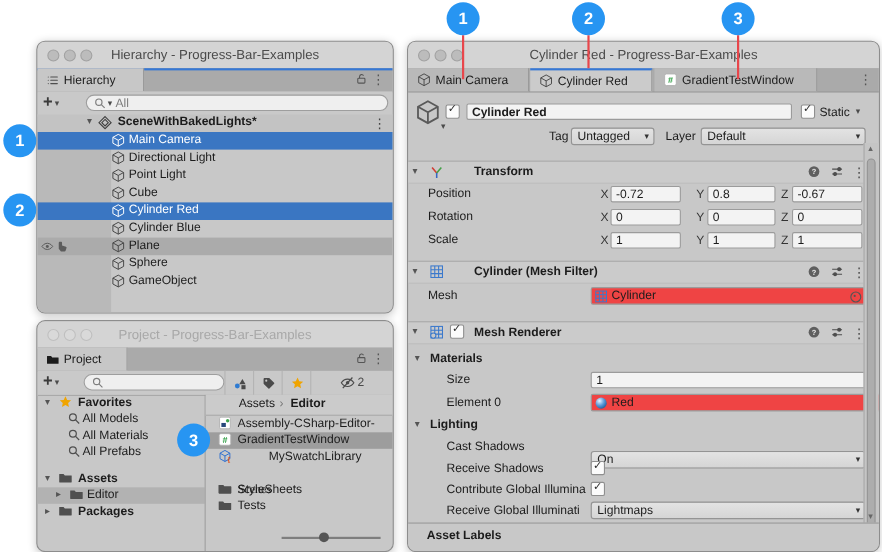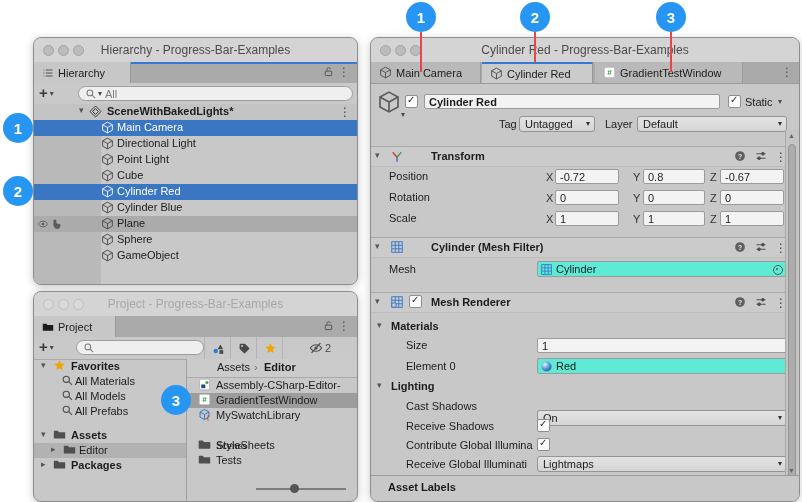--- a/index.html
+++ b/index.html
@@ -86,21 +86,21 @@
   .gfold{position:absolute;left:6px;top:2px;font-size:9px;color:#555;}
   .tf{position:absolute;background:#f3f3f3;border:1px solid #9b9b9b;border-radius:2px;
     height:15px;box-sizing:border-box;padding:1px 4px;white-space:nowrap;overflow:hidden;}
   .dd{position:absolute;background:linear-gradient(#e3e3e3,#d5d5d5);border:1px solid #949494;
     border-radius:3px;height:16px;box-sizing:border-box;padding:1px 16px 1px 5px;white-space:nowrap;overflow:hidden;}
   .dd .ddarrow{position:absolute;right:4px;top:2px;font-size:8px;color:#333;}
   .cb{position:absolute;width:13px;height:13px;background:#fbfbfb;border:1px solid #8f8f8f;
     border-radius:2px;box-sizing:border-box;}
   .cb .chk{position:absolute;left:1px;top:-2px;font-size:10px;color:#2c2c2c;}
   .axis{position:absolute;top:3px;color:#333;}
-  .objfield{position:absolute;background:#5eead4;border:1px solid #9b9b9b;border-radius:2px;
+  .objfield{position:absolute;background:#ef4444;border:1px solid #9b9b9b;border-radius:2px;
     height:16px;box-sizing:border-box;}
   .objfield .oicn{position:absolute;left:2px;top:1px;}
   .objfield .oval{position:absolute;left:18px;top:1px;}
   .picker{position:absolute;right:3px;top:3px;width:8px;height:8px;border:1px solid #555;border-radius:50%;}
   .picker::after{content:"";position:absolute;left:2px;top:2px;width:2px;height:2px;border-radius:50%;background:#555;}
   .scrollbar{position:absolute;right:0;top:46px;width:13px;bottom:25px;background:#c5c5c5;
     border-left:1px solid #a8a8a8;}
   .sb-arrow{position:absolute;left:2px;font-size:7px;color:#666;}
   .sb-thumb{position:absolute;left:2px;width:8px;border-radius:4px;background:#adadad;border:1px solid #939393;box-sizing:border-box;}
   .assetlabels{position:absolute;left:0;right:0;bottom:0;height:25px;background:#c8c8c8;border-top:1px solid #999;}
@@ -346,30 +346,30 @@
           </span>
           <span class="plabel" style="left:37px;font-weight:bold">Favorites</span>
         </div>
         <div class="p-row">
           <span class="picn ic13" style="left:27px">
             <svg viewBox="0 0 16 16" fill="none" stroke="currentColor" stroke-width="1.4">
               <circle cx="6.5" cy="6.5" r="3.8"></circle>
               <path d="m9.5 9.5 4 4"></path>
             </svg>
           </span>
-          <span class="plabel" style="left:41px">All Materials</span>
+          <span class="plabel" style="left:41px">All Models</span>
         </div>
         <div class="p-row">
           <span class="picn ic13" style="left:27px">
             <svg viewBox="0 0 16 16" fill="none" stroke="currentColor" stroke-width="1.4">
               <circle cx="6.5" cy="6.5" r="3.8"></circle>
               <path d="m9.5 9.5 4 4"></path>
             </svg>
           </span>
-          <span class="plabel" style="left:41px">All Models</span>
+          <span class="plabel" style="left:41px">All Materials</span>
         </div>
         <div class="p-row">
           <span class="picn ic13" style="left:27px">
             <svg viewBox="0 0 16 16" fill="none" stroke="currentColor" stroke-width="1.4">
               <circle cx="6.5" cy="6.5" r="3.8"></circle>
               <path d="m9.5 9.5 4 4"></path>
             </svg>
           </span>
           <span class="plabel" style="left:41px">All Prefabs</span>
         </div>
@@ -420,21 +420,21 @@
           </div>
           <div class="f-row selected" style="top: 15px;">
             <span class="picn ic13">
               <svg viewBox="0 0 16 16">
                 <rect x="1.5" y="1.5" width="13" height="13" rx="2" fill="#ffffff" stroke="#b0b0b0"></rect>
                 <text x="8" y="11.6" font-size="10" font-weight="bold" fill="#2f9e44" text-anchor="middle" font-family="Liberation Sans,DejaVu Sans,sans-serif">#</text>
               </svg>
             </span>
             <span class="plabel">GradientTestWindow</span>
           </div>
-          <div class="f-row" style="top: 30px;">
+          <div class="f-row" style="top: 30px; text-align: center;">
             <span class="picn ic13">
               <svg viewBox="0 0 16 16">
                 <path d="M8 1.8 13.5 4.9v6.2L8 14.2 2.5 11.1V4.9Z" fill="none" stroke="#2e6fd0" stroke-width="1.1"></path>
                 <path d="M2.5 4.9 8 8l5.5-3.1M8 8v6.2" fill="none" stroke="#2e6fd0" stroke-width="1.1"></path>
                 <text x="12.4" y="14.8" font-size="8" font-weight="bold" fill="#e0490f" text-anchor="middle" font-family="Liberation Sans,DejaVu Sans,sans-serif">{</text>
               </svg>
             </span>
             <span class="plabel">MySwatchLibrary</span>
           </div>
           <div class="f-row" style="top: 60px; font-family: Liberation Serif, serif;">

